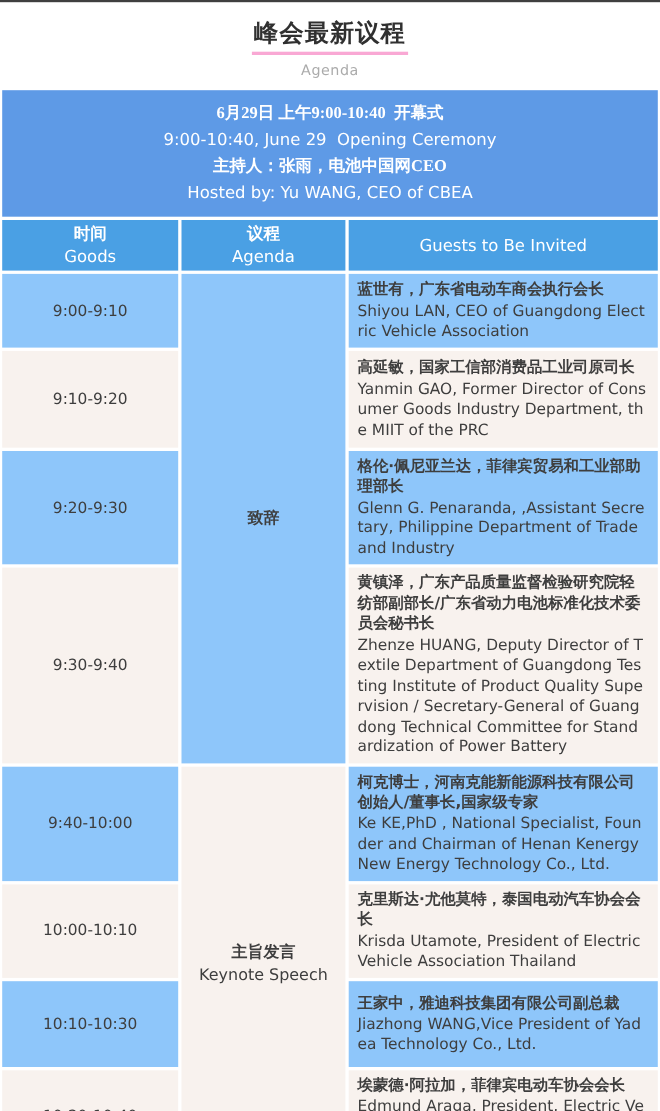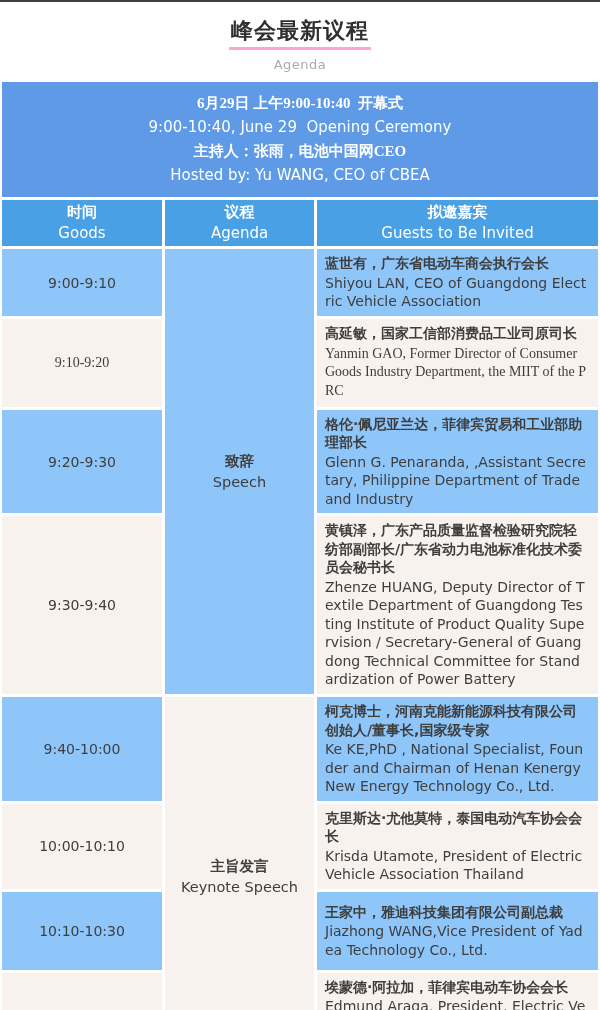--- a/index.html
+++ b/index.html
@@ -89,21 +89,21 @@
   .agenda-cell .cn { font-weight: bold; }
   .guest-cell {
     grid-column: 3;
     font-size: 14px;
     line-height: 18.5px;
     padding: 5px 10px 5px 8px;
     word-break: break-all;
     text-align: left;
   }
   .guest-cell .cn { font-weight: bold; margin-bottom: 1px; }
-  .r1 { grid-row: 2; }  .r2 { grid-row: 3; font-family: Liberation Serif, serif; }  .r3 { grid-row: 4; }
+  .r1 { grid-row: 2; }  .r2 { grid-row: 3; }  .r3 { grid-row: 4; }
   .r4 { grid-row: 5; }  .r5 { grid-row: 6; }  .r6 { grid-row: 7; }
   .r7 { grid-row: 8; }  .r8 { grid-row: 9; }
   .span-speech  { grid-row: 2 / span 4; }
   .span-keynote { grid-row: 6 / span 4; }
   .mh1 { min-height: 66px; }
   .mh2 { min-height: 88px; }
   .mh3 { min-height: 102px; }
   .mh4 { min-height: 148px; }
   .mh5 { min-height: 104px; }
   .mh6 { min-height: 78px; }
@@ -133,27 +133,25 @@
 
     <div class="cell th" style="grid-column:1">
       <div class="cn">时间</div>
       <div>Goods</div>
     </div>
     <div class="cell th" style="grid-column:2">
       <div class="cn">议程</div>
       <div>Agenda</div>
     </div>
     <div class="cell th" style="grid-column:3">
-      <div class="cn">拟邀嘉宾</div>
       <div>Guests to Be Invited</div>
     </div>
 
     <div class="cell agenda-cell span-speech bg-blue">
       <div class="cn">致辞</div>
-      <div>Speech</div>
     </div>
     <div class="cell agenda-cell span-keynote bg-pale">
       <div class="cn">主旨发言</div>
       <div>Keynote Speech</div>
     </div>
 
     <div class="cell time-cell r1 bg-blue mh1">9:00-9:10</div>
     <div class="cell guest-cell r1 bg-blue mh1">
       <div class="cn">蓝世有，广东省电动车商会执行会长</div>
       <div>Shiyou LAN, CEO of Guangdong Electric Vehicle Association</div>

